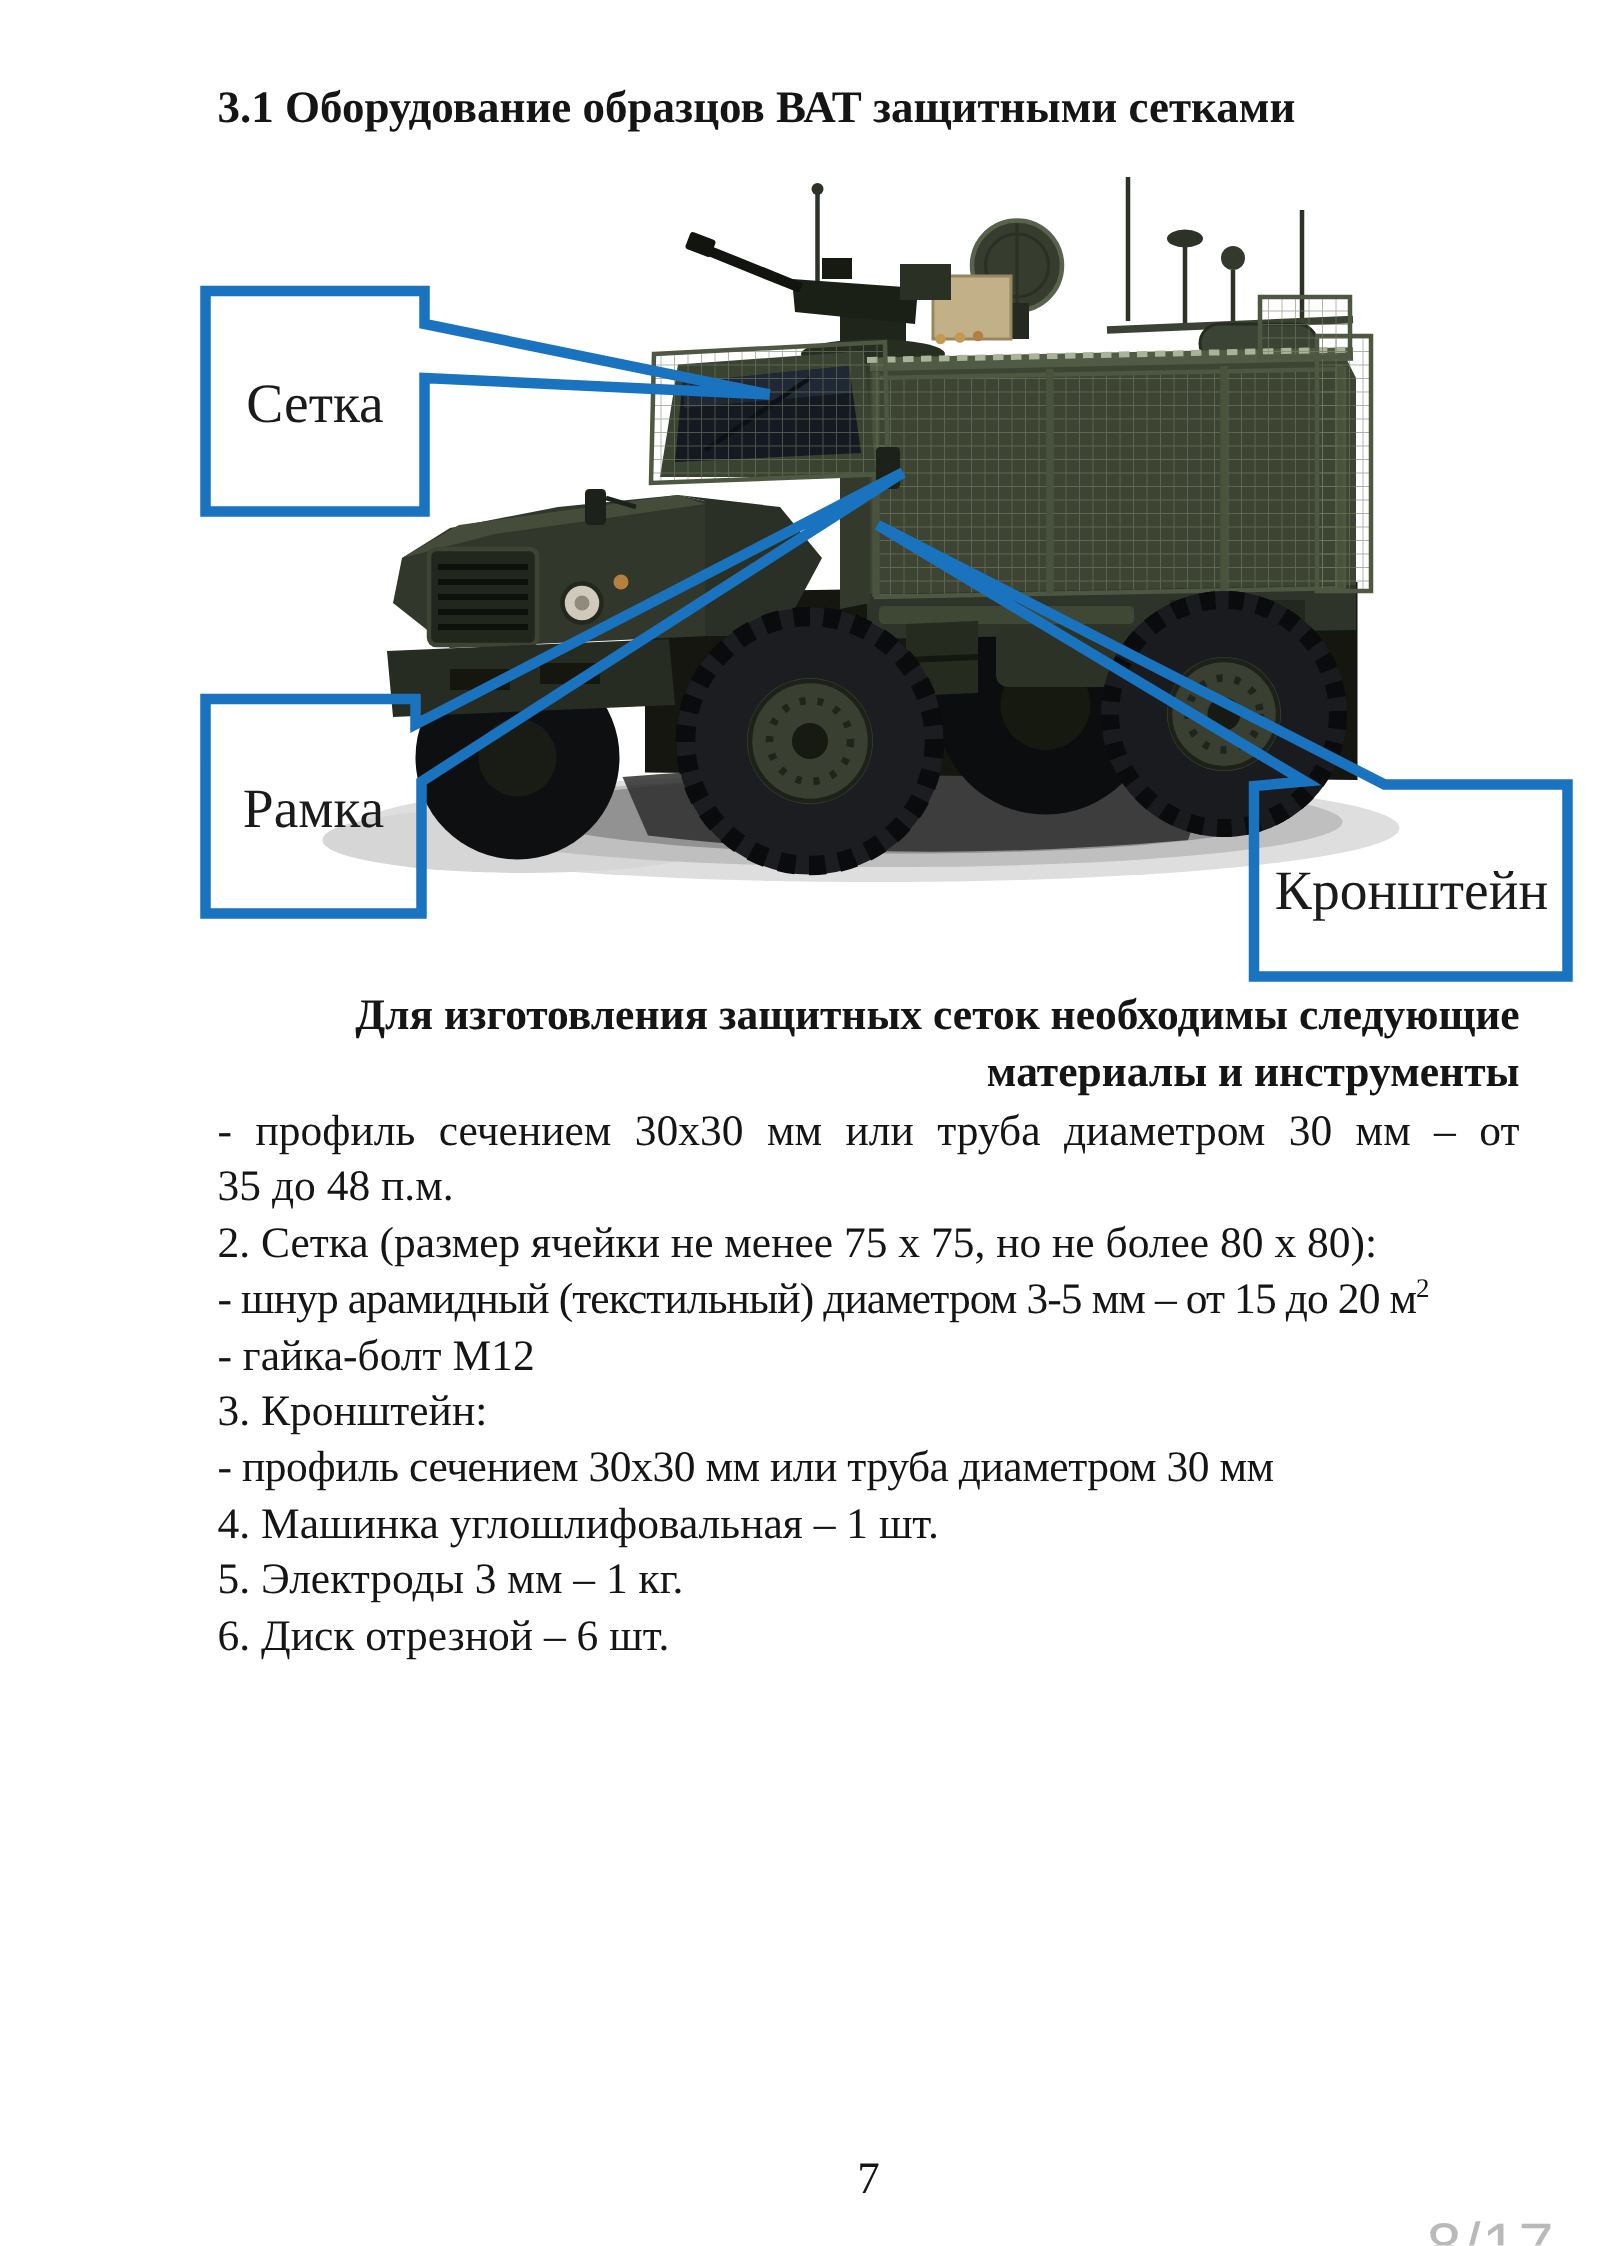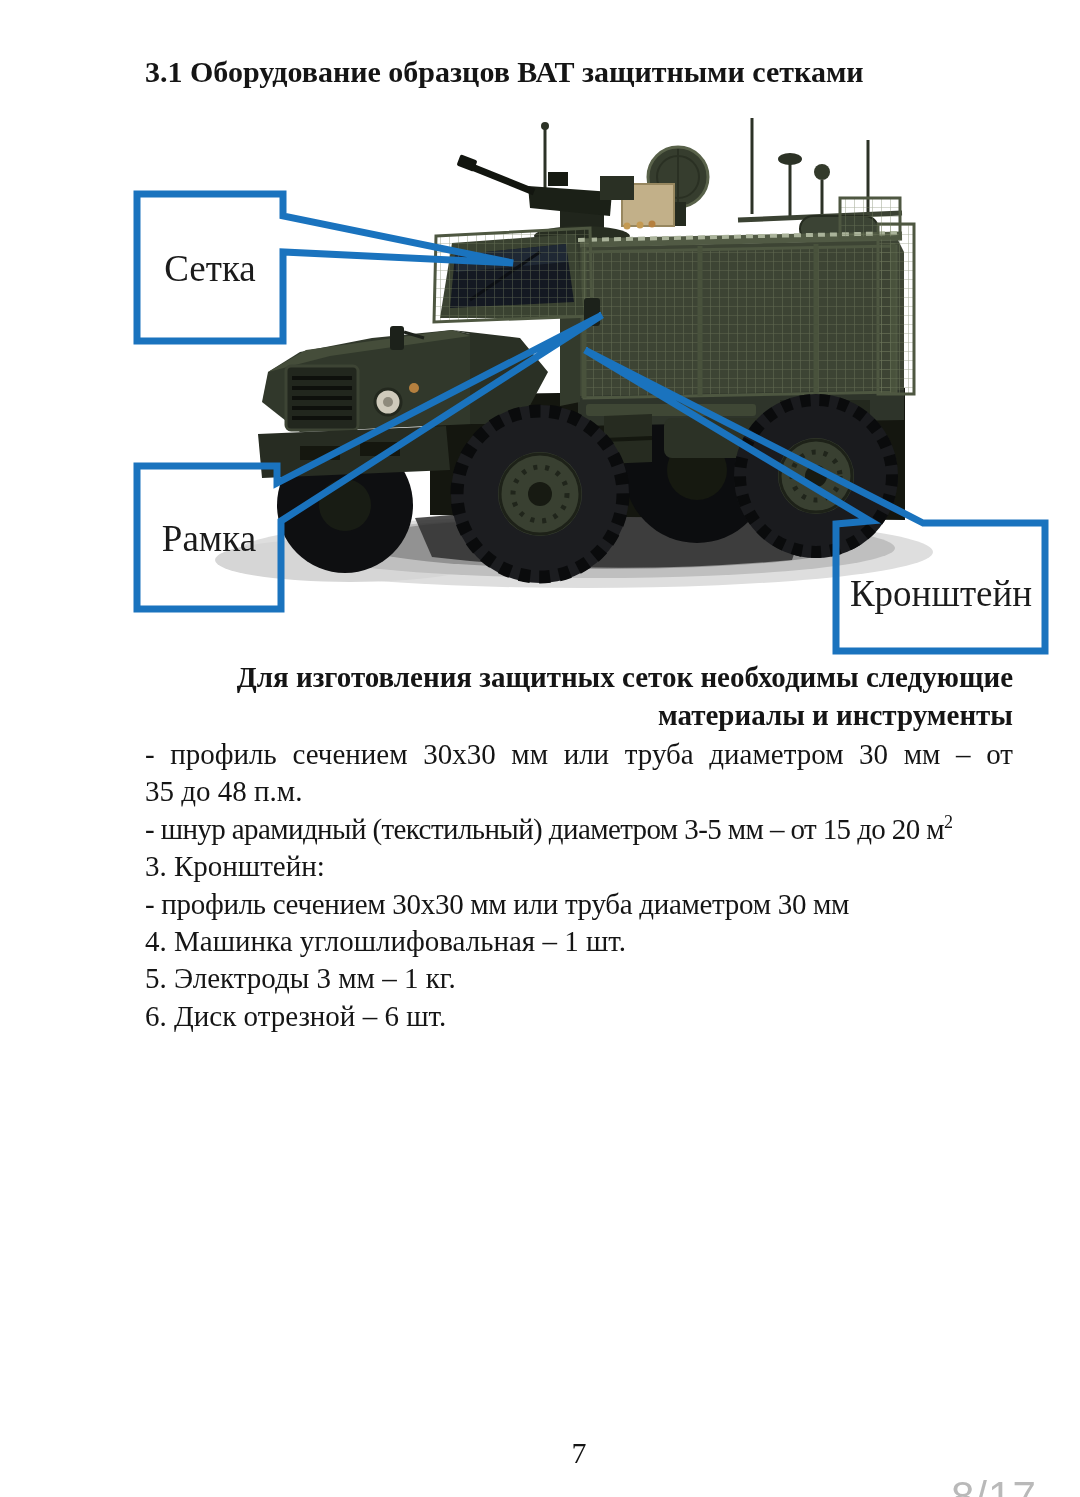--- a/index.html
+++ b/index.html
@@ -167,21 +167,23 @@
 </svg>
 
 <div class="abs heading">
   <div>Для изготовления защитных сеток необходимы следующие</div>
   <div>материалы и инструменты</div>
 </div>
 
 <div class="abs list">
   <div class="ln just">- профиль сечением 30х30 мм или труба диаметром 30 мм – от</div>
   <div class="ln">35 до 48 п.м.</div>
+  <div class="ln">2. Сетка (размер ячейки не менее 75 х 75, но не более 80 х 80):</div>
   <div class="ln cond"><span>- шнур арамидный (текстильный) диаметром 3-5 мм – от 15 до 20 м</span><sup>2</sup></div>
+  <div class="ln">- гайка-болт М12</div>
   <div class="ln">3. Кронштейн:</div>
   <div class="ln cond2">- профиль сечением 30х30 мм или труба диаметром 30 мм</div>
   <div class="ln">4. Машинка углошлифовальная – 1 шт.</div>
   <div class="ln">5. Электроды 3 мм – 1 кг.</div>
   <div class="ln">6. Диск отрезной – 6 шт.</div>
 </div>
 
 <div class="abs pageno">7</div>
 
 <div class="abs viewer">8/17</div>

